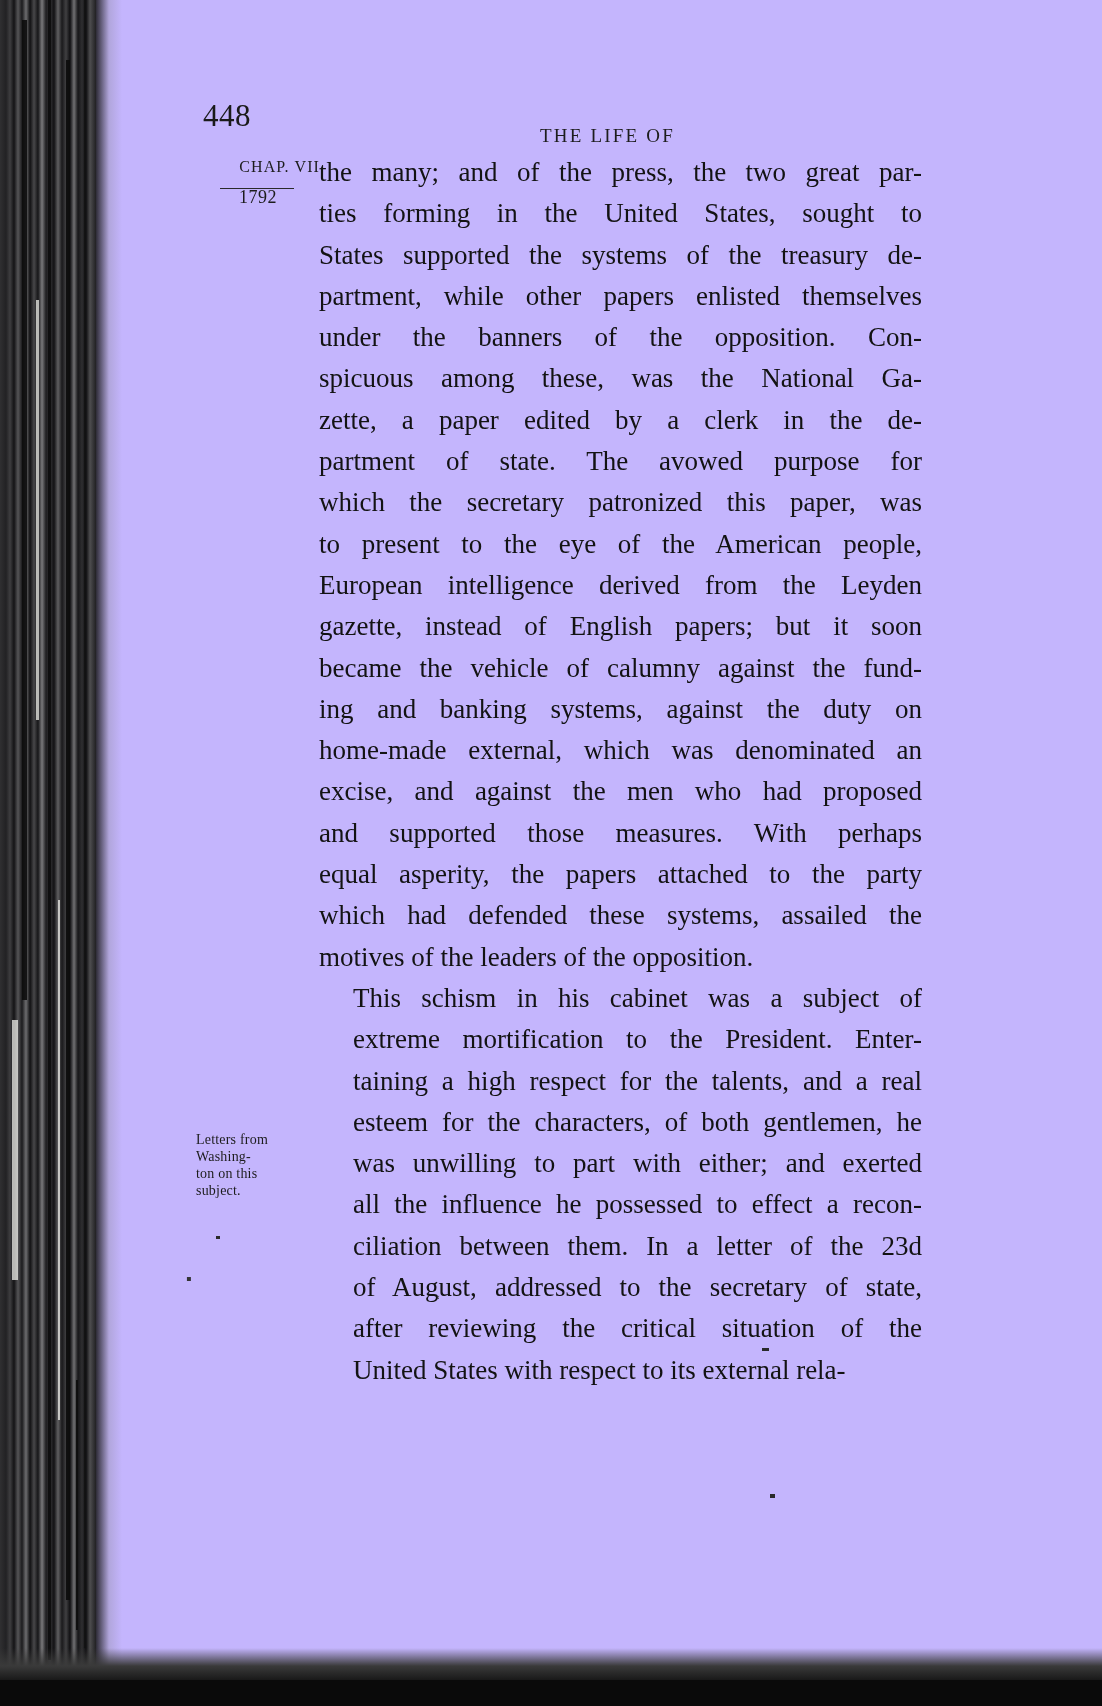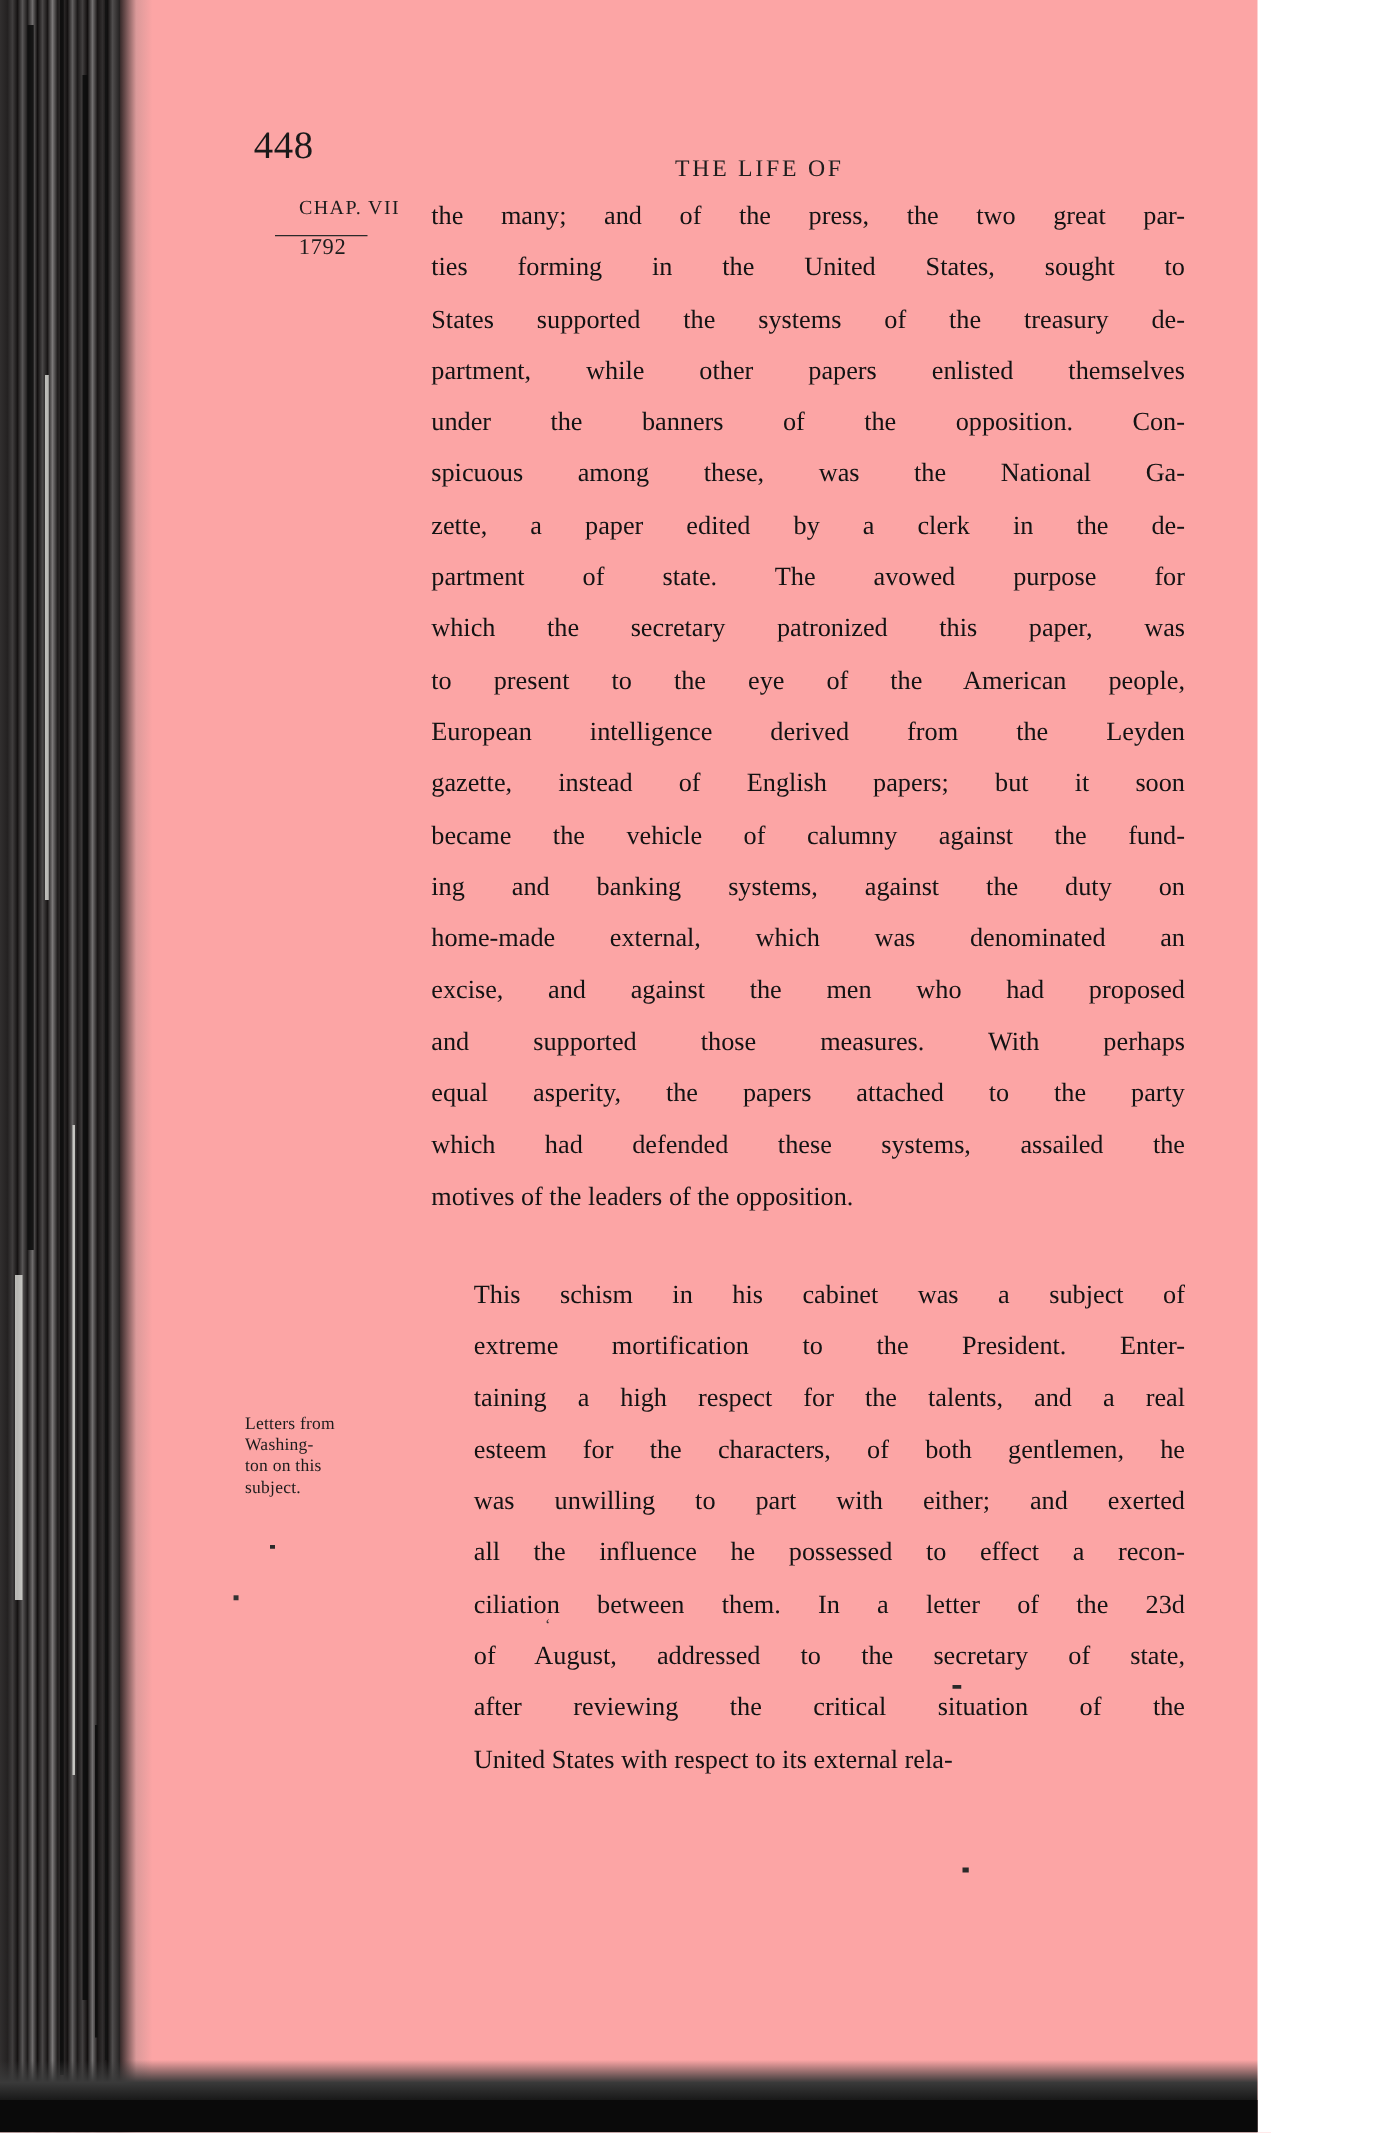--- a/index.html
+++ b/index.html
@@ -5,23 +5,23 @@
   html, body {
     margin: 0;
     padding: 0;
     background: #ffffff;
   }
   body {
     font-family: "Liberation Serif", serif;
   }
   .page {
     position: relative;
-    width: 1006px;
+    width: 1102px;
     height: 1706px;
-    background: #fca5a5;
+    background: #c4b5fd;
     overflow: hidden;
   }
 
   
   .scan-gutter {
     position: absolute;
     left: 0; top: 0;
     width: 96px;
     height: 1706px;
     background:
@@ -121,24 +121,24 @@
     font-size: 14px;
     line-height: 17px;
     letter-spacing: 0.2px;
     text-align: left;
     width: 130px;
     left: 196px;
   }
 
   .body-col {
     position: absolute;
-    left: 345px;
+    left: 319px;
     top: 152px;
     width: 603px;
-    font-size: 21px;
+    font-size: 27px;
     line-height: 41.3px;
     color: #131313;
     text-align: justify;
     font-family: "Liberation Serif", serif;
   }
   .body-col p {
     margin: 0;
   }
   .body-col p.indent {
     text-indent: 34px;
@@ -222,21 +222,21 @@
       <span class="line j">ing and banking systems, against the duty on</span>
       <span class="line j">home-made external, which was denominated an</span>
       <span class="line j">excise, and against the men who had proposed</span>
       <span class="line j">and supported those measures.  With perhaps</span>
       <span class="line j">equal asperity, the papers attached to the party</span>
       <span class="line j">which had defended these systems, assailed the</span>
       <span class="line j last">motives of the leaders of the opposition.</span>
     </p>
 
     <p class="indent">
-      <span class="line j" style="text-indent:34px;margin-top:37px;">This schism in his cabinet was a subject of</span>
+      <span class="line j" style="text-indent:34px;">This schism in his cabinet was a subject of</span>
       <span class="line j">extreme mortification to the President.  Enter-</span>
       <span class="line j">taining a high respect for the talents, and a real</span>
       <span class="line j">esteem for the characters, of both gentlemen, he</span>
       <span class="line j">was unwilling to part with either; and exerted</span>
       <span class="line j">all the influence he possessed to effect a recon-</span>
       <span class="line j">ciliation between them.  In a letter of the 23d</span>
       <span class="line j">of August, addressed to the secretary of state,</span>
       <span class="line j">after reviewing the critical situation of the</span>
       <span class="line j last">United States with respect to its external rela-</span>
     </p>

